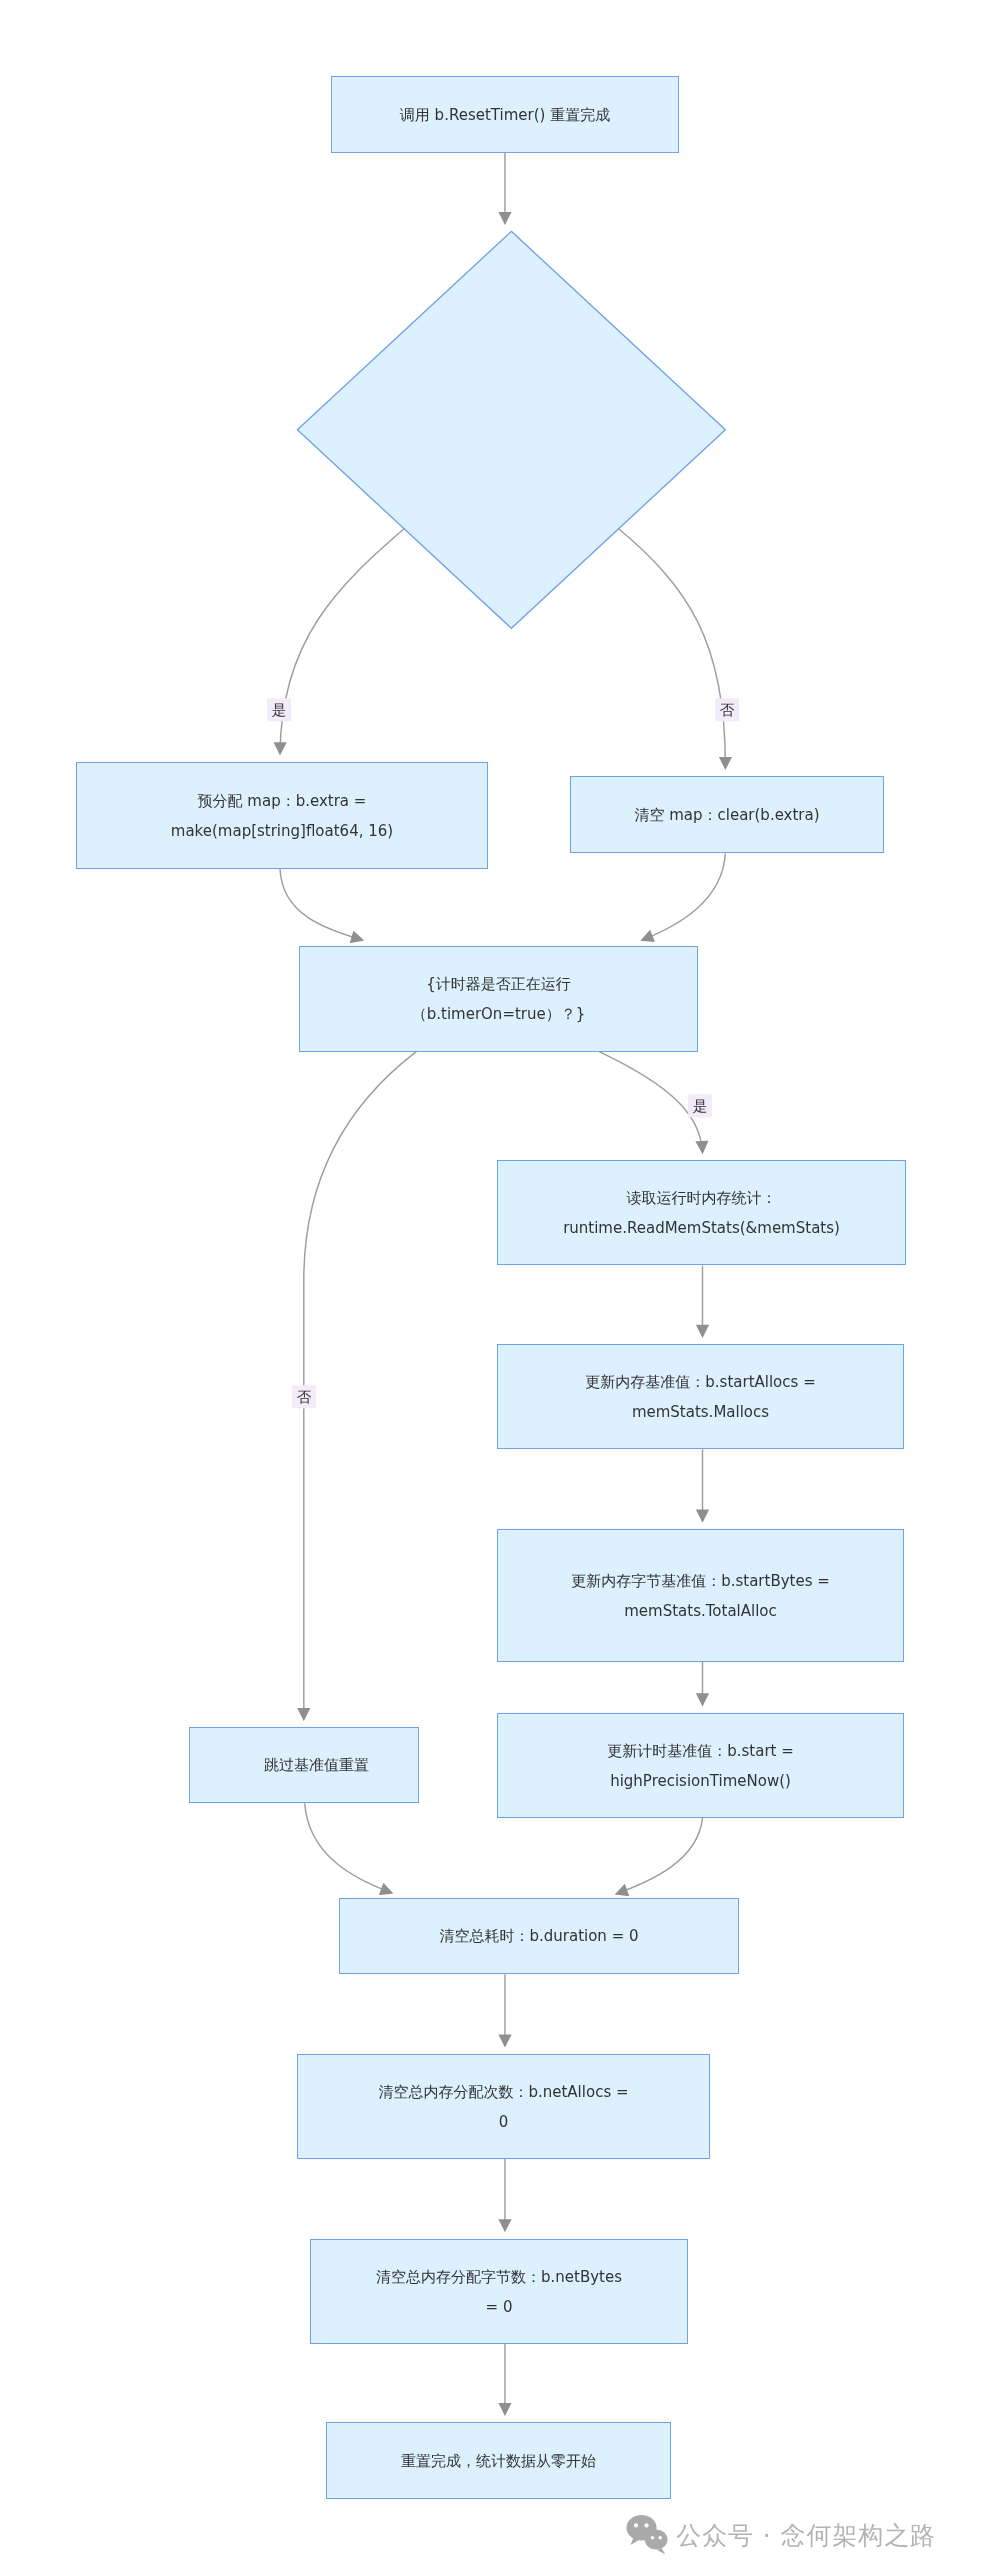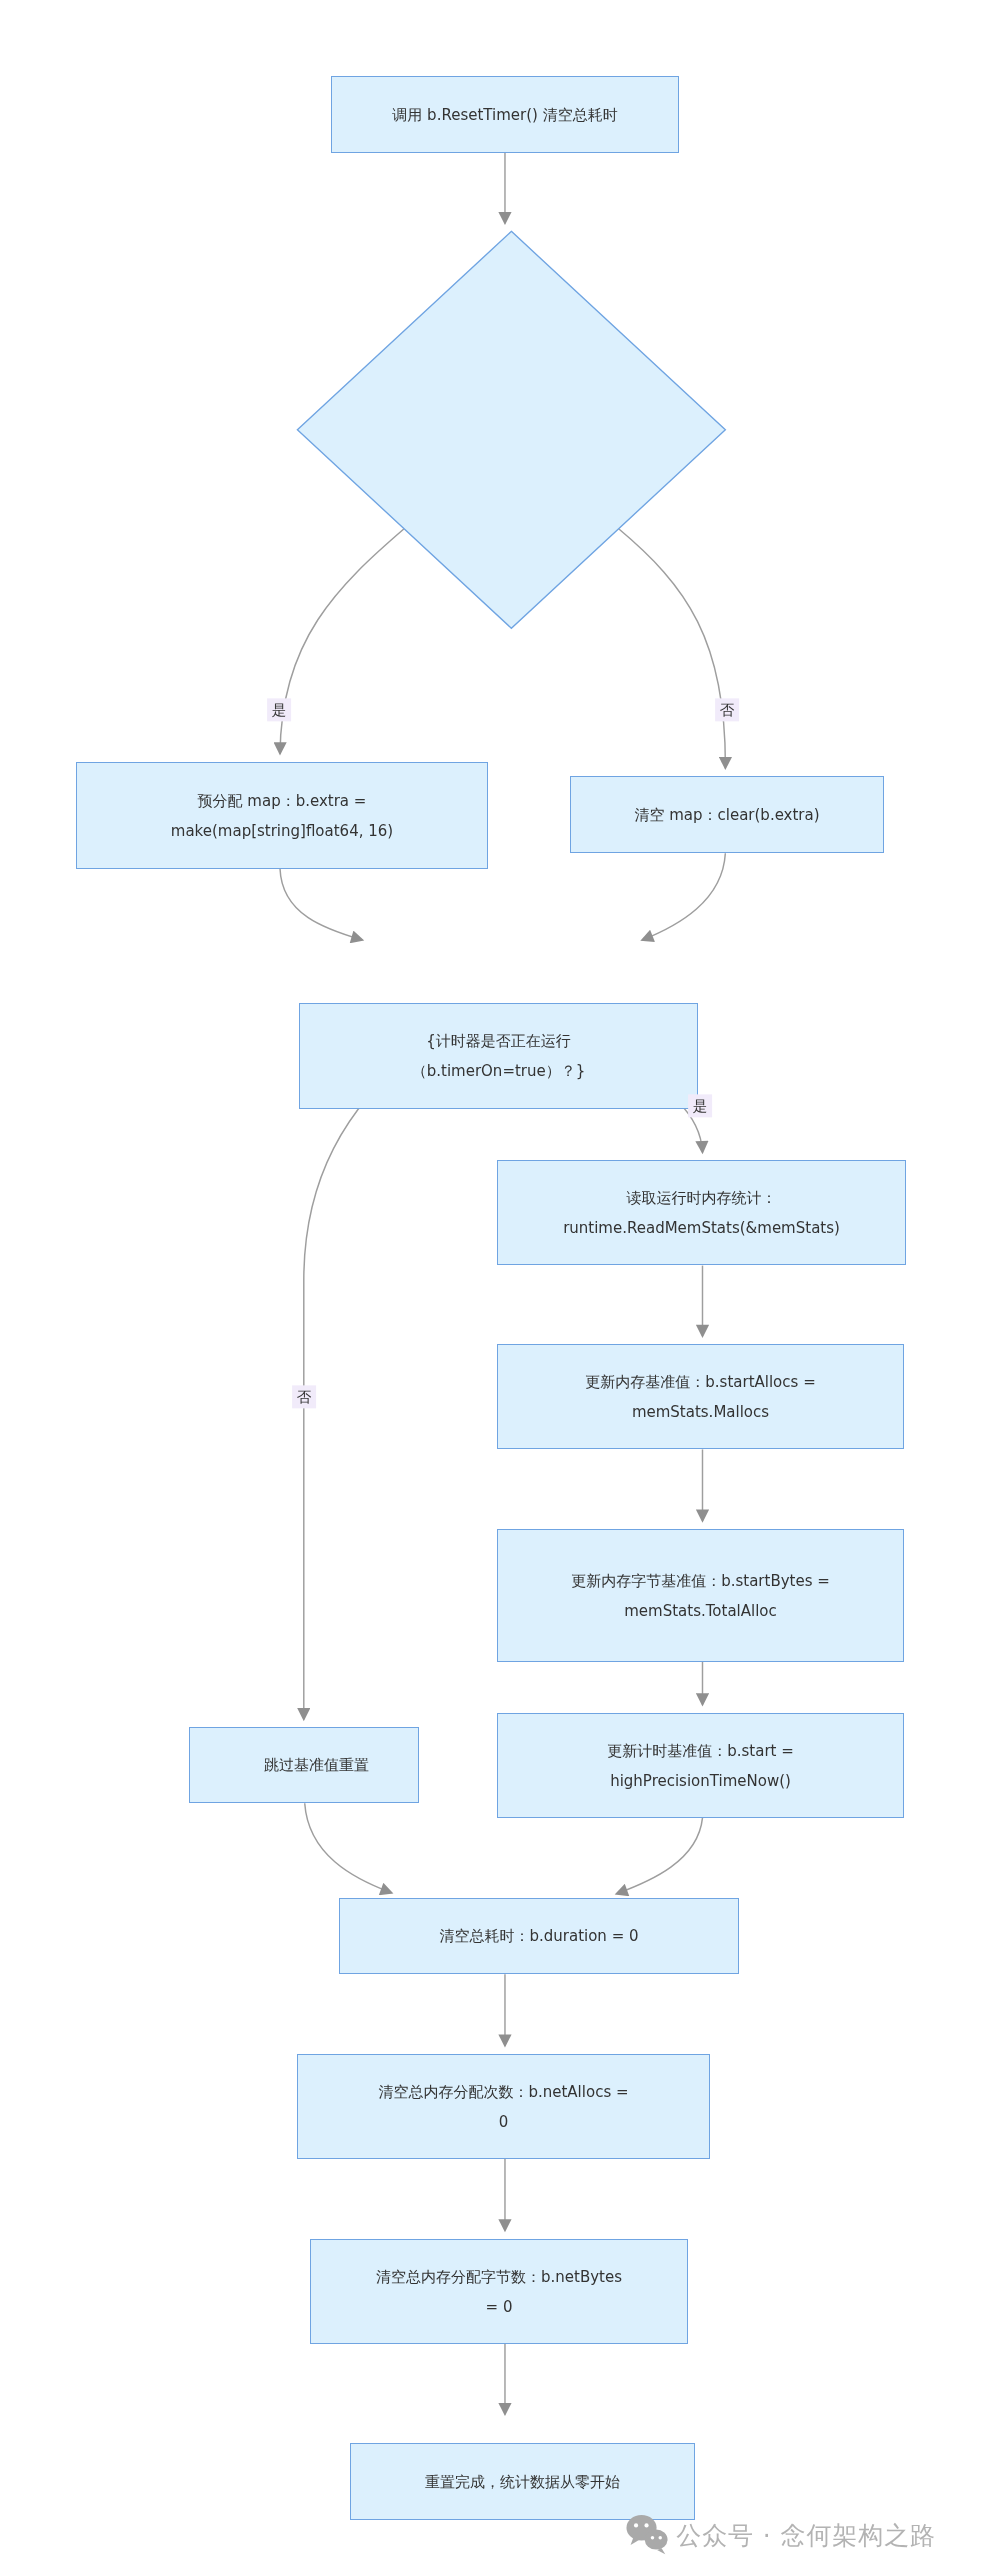--- a/index.html
+++ b/index.html
@@ -33,30 +33,30 @@
   }
   .edge-label{
     position:absolute;transform:translate(-50%,-50%);
     background:var(--label-bg);color:var(--text);
     font-size:14.6px;line-height:1.35;padding:1.8px 4.6px;
   }
   
   #n-start{left:331px;top:76px;width:348px;height:77px;}
   #n-prealloc{left:76px;top:762px;width:412px;height:107px;}
   #n-clearmap{left:570px;top:776px;width:314px;height:77px;}
-  #n-timercheck{left:299px;top:1003px;width:399px;height:106px;}
+  #n-timercheck{left:299px;top:946px;width:399px;height:106px;}
   #n-readmem{left:497px;top:1160px;width:409px;height:105px;}
   #n-upallocs{left:497px;top:1344px;width:407px;height:105px;}
   #n-upbytes{left:497px;top:1529px;width:407px;height:133px;}
   #n-uptime{left:497px;top:1713px;width:407px;height:105px;}
   #n-skip{left:189px;top:1727px;width:230px;height:76px;padding-left:36px;}
   #n-duration{left:339px;top:1898px;width:400px;height:76px;}
   #n-netallocs{left:297px;top:2054px;width:413px;height:105px;}
   #n-netbytes{left:286px;top:2239px;width:378px;height:105px;margin-left:24px;}
-  #n-done{left:350px;top:2422px;width:345px;height:77px;margin-top:21px;}
+  #n-done{left:326px;top:2422px;width:345px;height:77px;}
   
   #l-yes1{left:279px;top:710px;}
   #l-no1{left:727px;top:710px;}
   #l-yes2{left:700px;top:1106px;}
   #l-no2{left:304px;top:1397px;}
   .watermark{
     position:absolute;left:625px;top:2511px;width:357px;height:48px;
     display:flex;align-items:center;color:var(--watermark);
   }
   .watermark .wm-text{font-size:25px;letter-spacing:0.9px;margin-left:7.3px;white-space:nowrap;}
@@ -96,21 +96,21 @@
 
     <path class="flow" d="M768,1988 C763,2035 712,2057 674,2071" marker-end="url(#arrow)"></path>
 
     <path class="flow" d="M552,2159 L552,2237" marker-end="url(#arrow)"></path>
     <path class="flow" d="M552,2361 L552,2439" marker-end="url(#arrow)"></path>
     <path class="flow" d="M552,2563 L552,2640" marker-end="url(#arrow)"></path>
 
     <polygon class="diamond" points="559,253 793,470 559,687 325,470"></polygon>
   </svg>
 
-  <div class="node" id="n-start">调用 b.ResetTimer() 清空总耗时</div>
+  <div class="node" id="n-start">调用 b.ResetTimer() 重置完成</div>
 
 
   <div class="node" id="n-prealloc">预分配 map：b.extra =
 make(map[string]float64, 16)</div>
   <div class="node" id="n-clearmap">清空 map：clear(b.extra)</div>
   <div class="node" id="n-timercheck">{计时器是否正在运行
 （b.timerOn=true）？}</div>
   <div class="node" id="n-upallocs">更新内存基准值：b.startAllocs =
 memStats.Mallocs</div>
   <div class="node" id="n-readmem">读取运行时内存统计：

